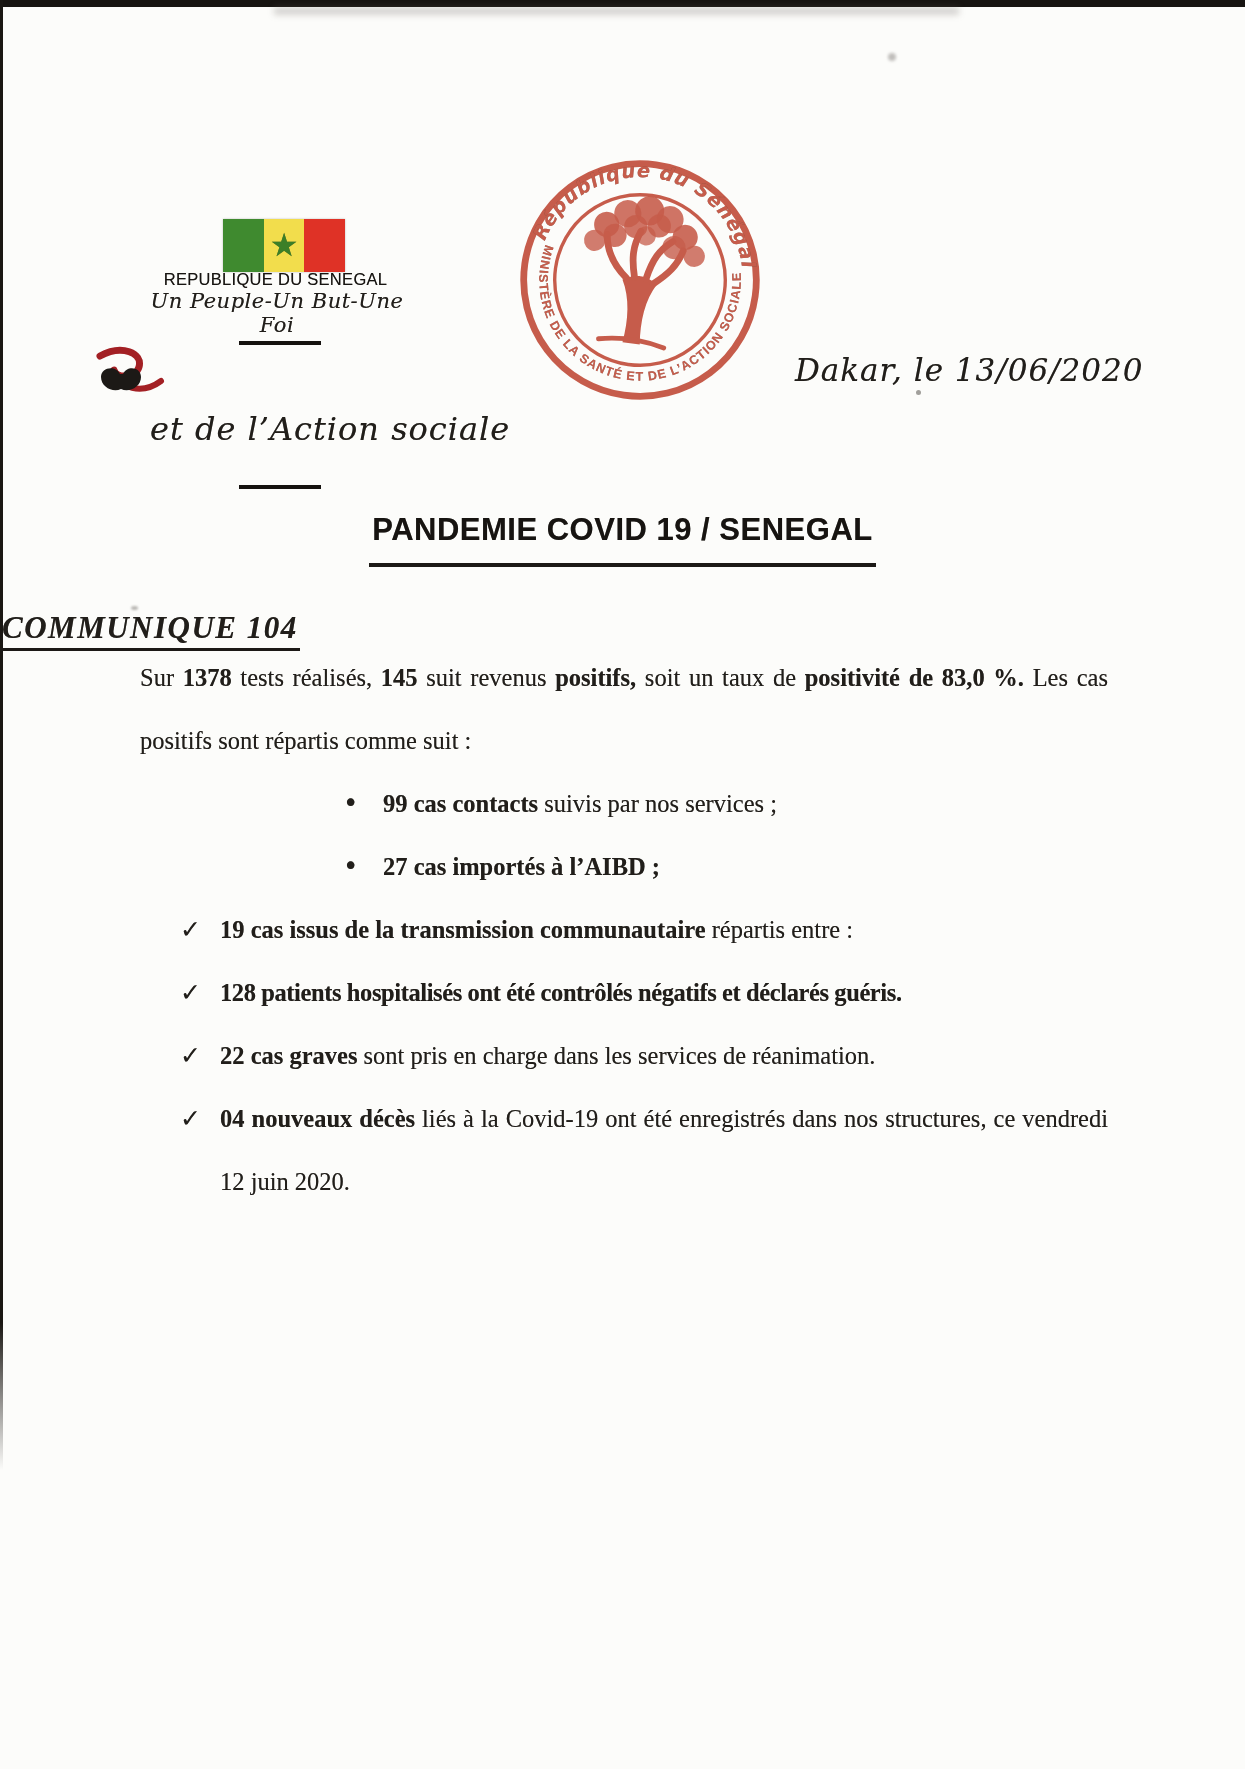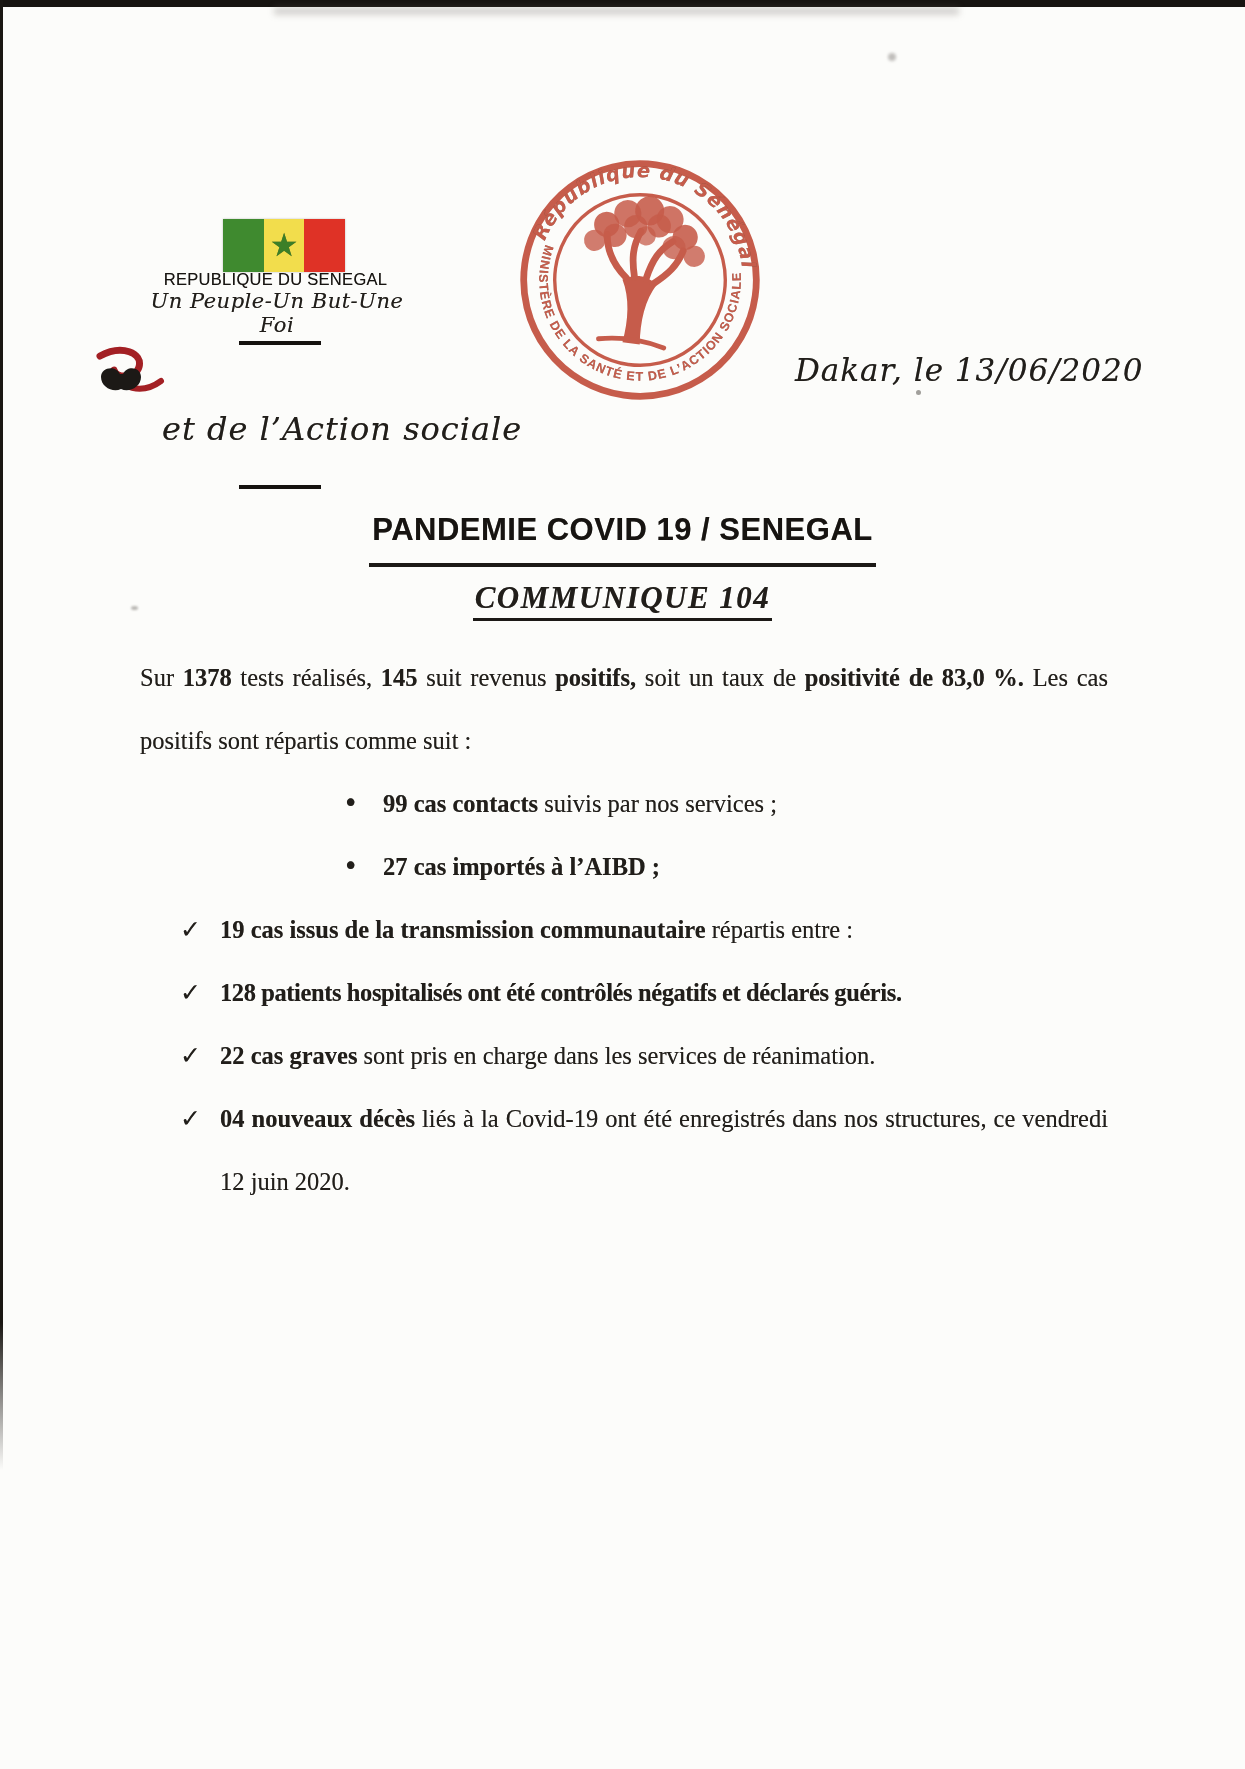--- a/index.html
+++ b/index.html
@@ -28,34 +28,34 @@
   .flag .r { background:#df3226; }
   .flag .star { color:#3c7f27; font-size:32px; line-height:53px; font-family:"DejaVu Sans",sans-serif; }
   .republic { left:158px; top:270px; width:235px; text-align:center;
     font-family:"Liberation Sans",sans-serif; font-weight:400; font-size:16.5px; letter-spacing:.3px; color:#171411; }
   .motto { left:148px; top:289px; width:258px; text-align:center;
     font-family:"DejaVu Serif",serif; font-style:italic; font-size:21px; letter-spacing:.5px; }
   .divider { background:#15120f; height:4px; width:82px; left:239px; }
   .d1 { top:341px; } .d2 { top:485px; }
   .mlogo { left:86px; top:344px; width:80px; height:58px; }
   .ministry1 { left:160px; top:348px; font-family:"DejaVu Serif",serif; font-style:italic; font-size:36px; letter-spacing:1px; }
-  .ministry2 { left:162px; top:410px; font-family:"DejaVu Serif",serif; font-style:italic; font-size:32px; letter-spacing:1px; }
+  .ministry2 { left:150px; top:410px; font-family:"DejaVu Serif",serif; font-style:italic; font-size:32px; letter-spacing:1px; }
   .stamp { left:514px; top:154px; width:252px; height:252px; }
   .stamp-top { font-family:"DejaVu Sans",sans-serif; font-style:italic; font-weight:600; font-size:20px; letter-spacing:1px; fill:#bf4733; }
   .stamp-bottom { font-family:"Liberation Sans",sans-serif; font-weight:700; font-size:13px; letter-spacing:1px; fill:#bf4733; }
   .red-stroke { stroke:#bf4733; fill:none; }
   .red-fill { fill:#bf4733; }
   .place-date { left:795px; top:352px; font-family:"DejaVu Serif",serif; font-style:italic; font-size:31px; letter-spacing:1px; }
 
   
   .title-wrap { position:absolute; top:512px; width:100%; text-align:center; }
   .title-wrap h1 { display:inline-block; margin:0; font-family:"Liberation Sans",sans-serif;
     font-weight:700; font-size:31px; letter-spacing:.5px; color:#171411;
     border-bottom:4px solid #1c1916; padding:0 3px 15px; }
-  .subtitle-wrap { position:absolute; top:580px; width:100%; text-align:center; }
+  .subtitle-wrap { position:absolute; top:610px; width:100%; }
   .subtitle-wrap h2 { display:inline-block; margin:0; font-family:"Liberation Serif",serif;
     font-style:italic; font-weight:700; font-size:31px; letter-spacing:1.5px;
     border-bottom:3px solid #1c1916; padding:0 2px 2px; }
 
   
   .doc-body { position:absolute; left:140px; top:646px; width:968px; font-size:24.5px; line-height:63px; }
   .doc-body p { margin:0; }
   .doc-body b { font-weight:700; }
   .just { text-align:justify; }
   .nowrap { white-space:nowrap; }

